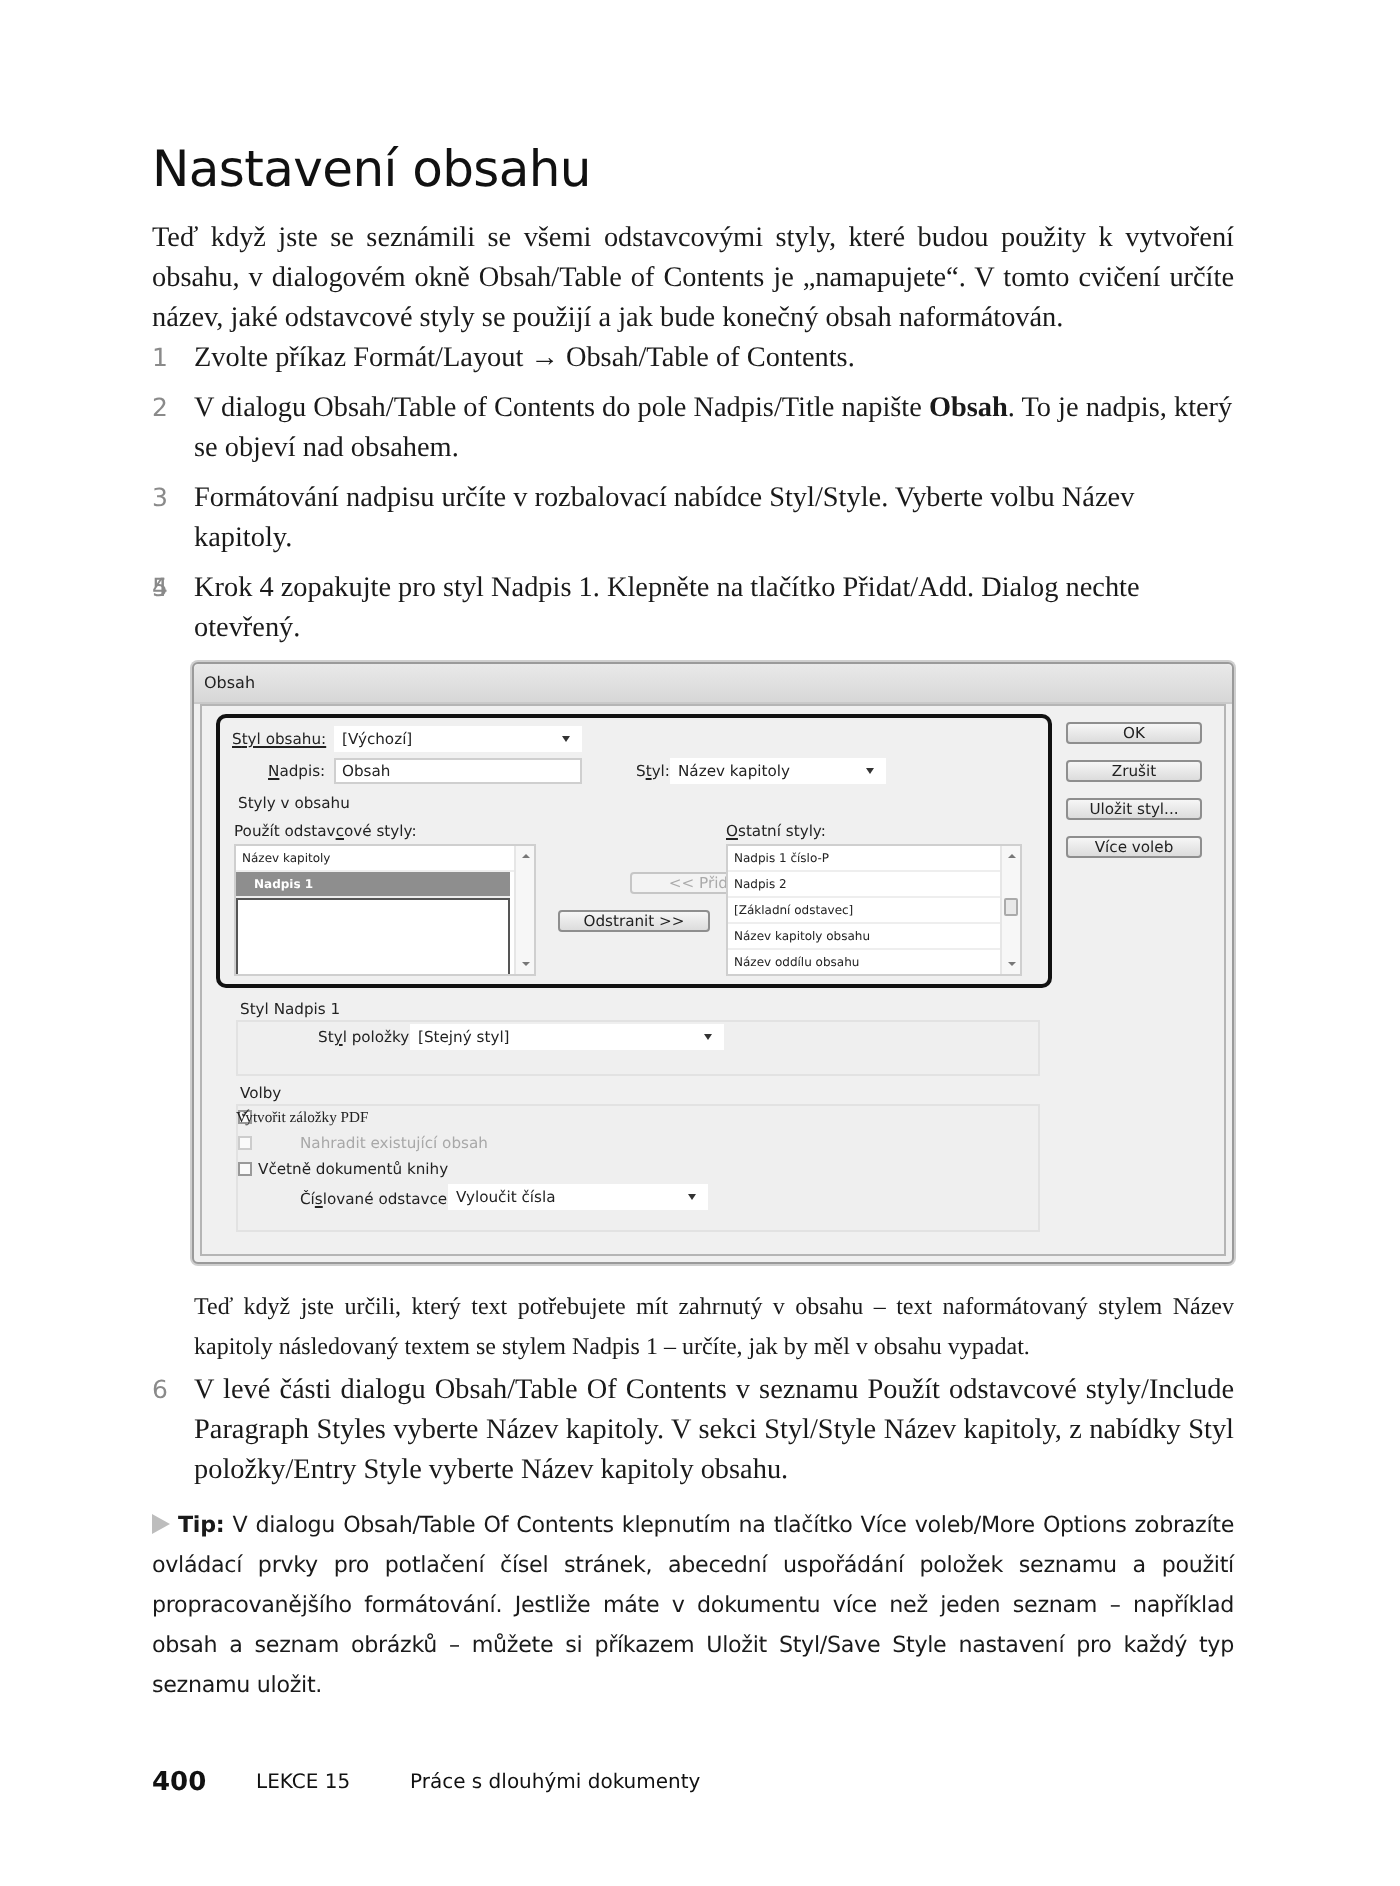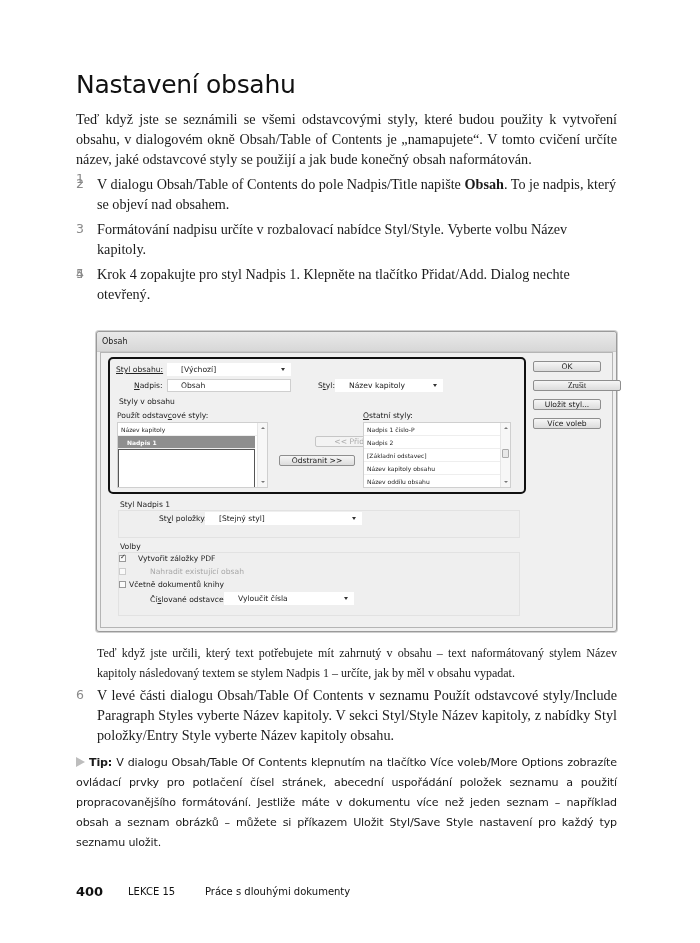--- a/index.html
+++ b/index.html
@@ -41,21 +41,21 @@
     border: 1px solid #b5b5b5; background: #f0f0f0;
   }
   .hl-box {
     position: absolute; left: 11px; top: 25px; width: 418px; height: 137px;
     border: 2px solid #111; border-radius: 5px; background: #f0f0f0;
   }
   .lbl { position: absolute; white-space: nowrap; }
   .u { text-decoration: underline; }
   .field {
     position: absolute; height: 13px; background: #fff; border: 1px solid #cfcfcf;
-    padding-left: 13px; line-height: 11px; white-space: nowrap; overflow: hidden;
+    padding-left: 3px; line-height: 11px; white-space: nowrap; overflow: hidden;
   }
   .dd-arrow {
     position: absolute; right: 5px; top: 4px; width: 0; height: 0;
     border-left: 2.5px solid transparent; border-right: 2.5px solid transparent; border-top: 3px solid #333;
   }
   .listbox {
     position: absolute; background: #fff; border: 1px solid #cfcfcf; overflow: hidden;
   }
   .li { height: 13px; line-height: 13px; padding-left: 3px; font-size: 6px; border-bottom: 1px solid #eeeeee; white-space: nowrap; }
   .li.sel { background: #8e8e8e; color: #fff; font-weight: bold; padding-left: 9px; }
@@ -104,20 +104,21 @@
 </style>
 </head>
 <body>
 
 <h1 class="page-title">Nastavení obsahu</h1>
 <p class="intro">Teď když jste se seznámili se všemi odstavcovými styly, které budou použity k vytvoření obsahu, v dialogovém okně Obsah/Table of Contents je „namapujete“. V tomto cvičení určíte název, jaké odstavcové styly se použijí a jak bude konečný obsah naformátován.</p>
 
 <div class="steps">
   <div class="step">
     <span class="num">1</span>
+    <span class="txt">Zvolte příkaz Formát/Layout → Obsah/Table of Contents.</span>
   </div>
   <div class="step">
     <span class="num">2</span>
     <span class="txt"><span>V dialogu Obsah/Table of Contents do pole Nadpis/Title napište </span><b>Obsah</b><span>. To je nadpis, který se objeví nad obsahem.</span></span>
   </div>
   <div class="step">
     <span class="num">3</span>
     <span class="txt">Formátování nadpisu určíte v rozbalovací nabídce Styl/Style. Vyberte volbu Název kapitoly.</span>
   </div>
   <div class="step">
@@ -175,37 +176,37 @@
     <div class="li">Název kapitoly obsahu</div>
     <div class="li">Název oddílu obsahu</div>
     <div class="vscroll">
       <span class="up"></span>
       <span class="thumb"></span>
       <span class="down"></span>
     </div>
   </div>
 
   <div class="btn" style="left:436px; top:29px; width:68px;">OK</div>
-  <div class="btn" style="left:436px; top:48px; width:88px;font-family:Liberation Serif, serif;">Zrušit</div>
+  <div class="btn" style="left:436px; top:48px; width:68px;">Zrušit</div>
   <div class="btn" style="left:436px; top:67px; width:68px;">Uložit styl...</div>
   <div class="btn" style="left:436px; top:86px; width:68px;">Více voleb</div>
 
   <span class="lbl" style="left:23px; top:168px;">Styl Nadpis 1</span>
   <div class="group" style="left:21px; top:178px; width:402px; height:28px;"></div>
   <span class="lbl" style="left:62px; top:182px;"><span>St</span><span class="u">y</span><span>l položky:</span></span>
   <div class="field" style="left:108px; top:180px; width:157px; border-color:#fff;">
     <span>[Stejný styl]</span>
     <span class="dd-arrow"></span>
   </div>
 
   <span class="lbl" style="left:23px; top:210px;">Volby</span>
   <div class="group" style="left:21px; top:220px; width:402px; height:64px;"></div>
 
   <span class="cb checked" style="left:22px; top:223px;"></span>
-  <span class="lbl" style="left:41px; top:222px;">Vytvořit záložky PDF</span>
+  <span class="lbl" style="left:21px; top:222px;font-family:Liberation Serif, serif;">Vytvořit záložky PDF</span>
 
   <span class="cb disabled" style="left:22px; top:236px;"></span>
   <span class="lbl disabled" style="left:32px; top:235px;margin-left:21px;">Nahradit existující obsah</span>
 
   <span class="cb" style="left:22px; top:249px;"></span>
   <span class="lbl" style="left:32px; top:248px;">Včetně dokumentů knihy</span>
 
   <span class="lbl" style="left:53px; top:263px;"><span>Čí</span><span class="u">s</span><span>lované odstavce:</span></span>
   <div class="field" style="left:127px; top:260px; width:130px; border-color:#fff;">
     <span>Vyloučit čísla</span>

